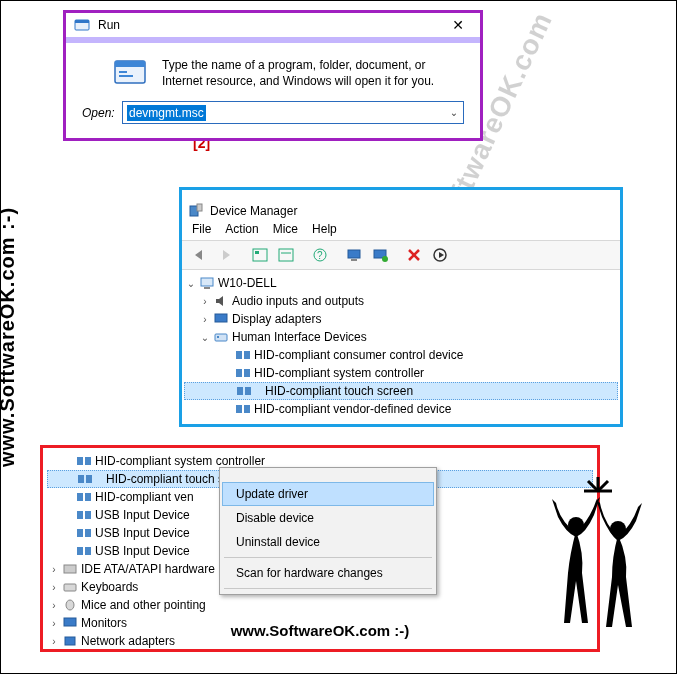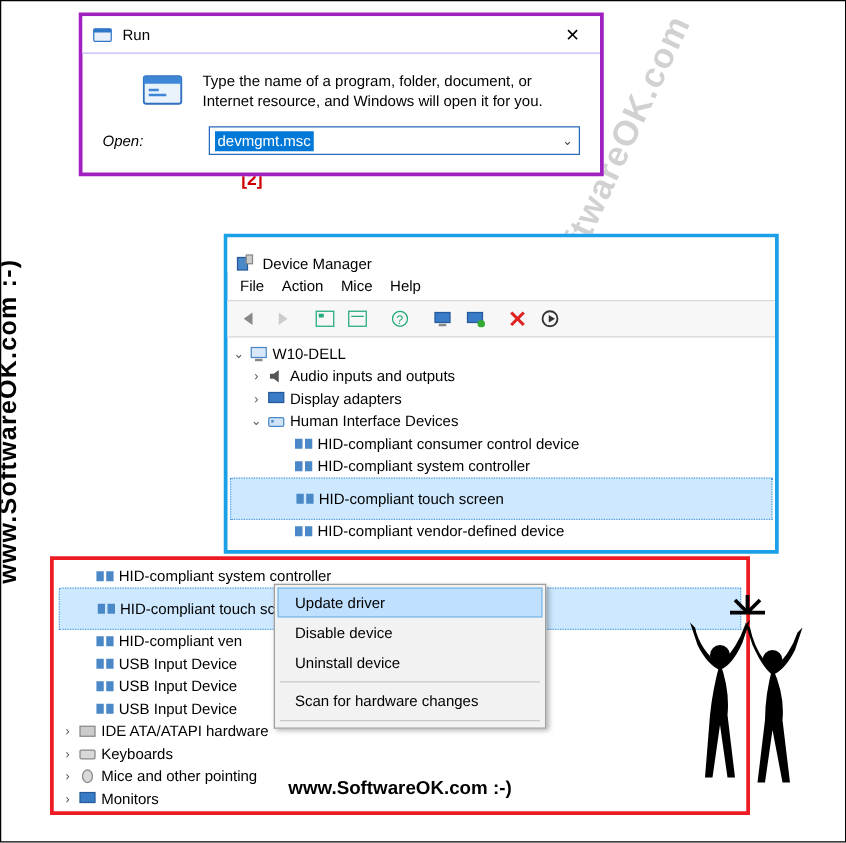--- a/index.html
+++ b/index.html
@@ -6,31 +6,31 @@
   body { background: #fff; width: 677px; height: 674px; position: relative; overflow: hidden; border: 1px solid #000; }
 
   .watermark-left { position: absolute; left: 6px; top: 50%; transform: translate(-50%,-50%) rotate(-90deg); transform-origin: center; font-size: 20px; font-weight: bold; color: #000; white-space: nowrap; letter-spacing: 1px; }
   .watermark-diag { position: absolute; right: 40px; top: 140px; transform: rotate(-65deg); font-size: 28px; font-weight: bold; color: rgba(0,0,0,0.18); white-space: nowrap; letter-spacing: 1px; }
   .watermark-bottom { position: absolute; left: 50%; bottom: 50px; transform: translateX(-50%); font-size: 15px; font-weight: bold; color: #000; white-space: nowrap; }
 
   .annotation { position: absolute; color: #c00; font-weight: bold; font-size: 14px; white-space: nowrap; }
 
   
   .run-outline { position: absolute; left: 62px; top: 9px; width: 420px; border: 3px solid #a020c0; background: #fff; }
-  .run-titlebar { display: flex; align-items: center; height: 30px; border-bottom: 1px solid #c4b5fd; background: #fff; }
+  .run-titlebar { display: flex; align-items: center; height: 30px; border-bottom: 6px solid #c4b5fd; background: #fff; }
   .run-titlebar .sysicon { margin: 0 8px; }
   .run-title { font-size: 12px; color: #000; flex: 1; }
   .run-close { width: 44px; height: 30px; display: flex; align-items: center; justify-content: center; font-size: 14px; }
   .run-body { padding: 14px 16px 6px 16px; font-size: 12px; color: #000; }
   .run-body-row { display: flex; align-items: flex-start; padding-left: 32px; }
   .run-big-icon { margin-right: 14px; }
   .run-desc { line-height: 1.35; }
   .run-open-row { display: flex; align-items: center; padding: 6px 16px 14px 16px; }
   .run-open-label { font-size: 12px; width: 40px; font-style: italic; }
-  .run-open-wrap { flex: 1; position: relative; border: 1px solid #2a6bbd; height: 23px; display: flex; align-items: center; margin-left: 45px; }
+  .run-open-wrap { flex: 1; position: relative; border: 1px solid #2a6bbd; height: 23px; display: flex; align-items: center; }
   .run-open-input { border: none; outline: none; font-size: 12px; padding: 2px 4px; flex: 1; }
   .run-open-input .sel { background: #0078d7; color: #fff; padding: 1px 2px; }
   .run-open-chev { width: 18px; text-align: center; font-size: 10px; color: #444; }
 
   
   .dm-outline { position: absolute; left: 178px; top: 186px; width: 444px; border: 3px solid #1aa0e6; background: #fff; }
   .dm-titlebar { display: flex; align-items: flex-end; height: 28px; background: #fff; }
   .dm-titlebar .sysicon { margin: 0 6px; }
   .dm-title { font-size: 12px; flex: 1; }
   .dm-menu { display: flex; gap: 14px; padding: 4px 10px; font-size: 12px; }
@@ -39,28 +39,28 @@
   .tbtn { width: 24px; height: 22px; display: flex; align-items: center; justify-content: center; border: 1px solid transparent; }
   .tbtn.sep { width: 6px; }
   .dm-tree { padding: 4px 2px 6px 2px; font-size: 12px; }
   .tree-row { display: flex; align-items: center; height: 18px; }
   .exp { width: 14px; text-align: center; color: #555; font-size: 10px; }
   .ticon { width: 18px; display: flex; align-items: center; justify-content: center; }
   .tlabel { padding-left: 2px; white-space: nowrap; }
   .ind1 { padding-left: 14px; }
   .ind2 { padding-left: 28px; }
   .ind3 { padding-left: 50px; text-align: center; }
-  .tree-row.sel { background: #cde8ff; border: 1px dotted #5aa0e0; height: 34px; }
+  .tree-row.sel { background: #cde8ff; border: 1px dotted #5aa0e0; height: 18px; gap: 10px; }
 
   
   .ctx-outline { position: absolute; left: 39px; top: 444px; width: 560px; height: 207px; border: 3px solid #ed1c24; background: #fff; overflow: hidden; }
   .ctx-tree { padding: 4px 4px; font-size: 12px; }
   .ctx-menu { position: absolute; left: 176px; top: 19px; width: 218px; background: #f2f2f2; border: 1px solid #a0a0a0; box-shadow: 2px 2px 4px rgba(0,0,0,0.3); font-size: 12px; padding: 2px; }
   .ctx-item { padding: 5px 14px; }
-  .ctx-item.hl { background: #bfe0ff; border: 1px solid #7db8e8; padding: 4px 13px; }
+  .ctx-item.hl { background: #bfe0ff; border: 1px solid #7db8e8; padding: 4px 13px; margin-top: 12px; }
   .ctx-sep { height: 1px; background: #c8c8c8; margin: 3px 2px; }
   .ctx-item.bold { font-weight: bold; }
 
   
   svg.icon { display: block; }
 
   
   .dancers { position: absolute; right: 30px; bottom: 26px; }
   .dancers svg { width: 100px; height: 170px; }
   .dancers path, .dancers circle { fill: #000; }

